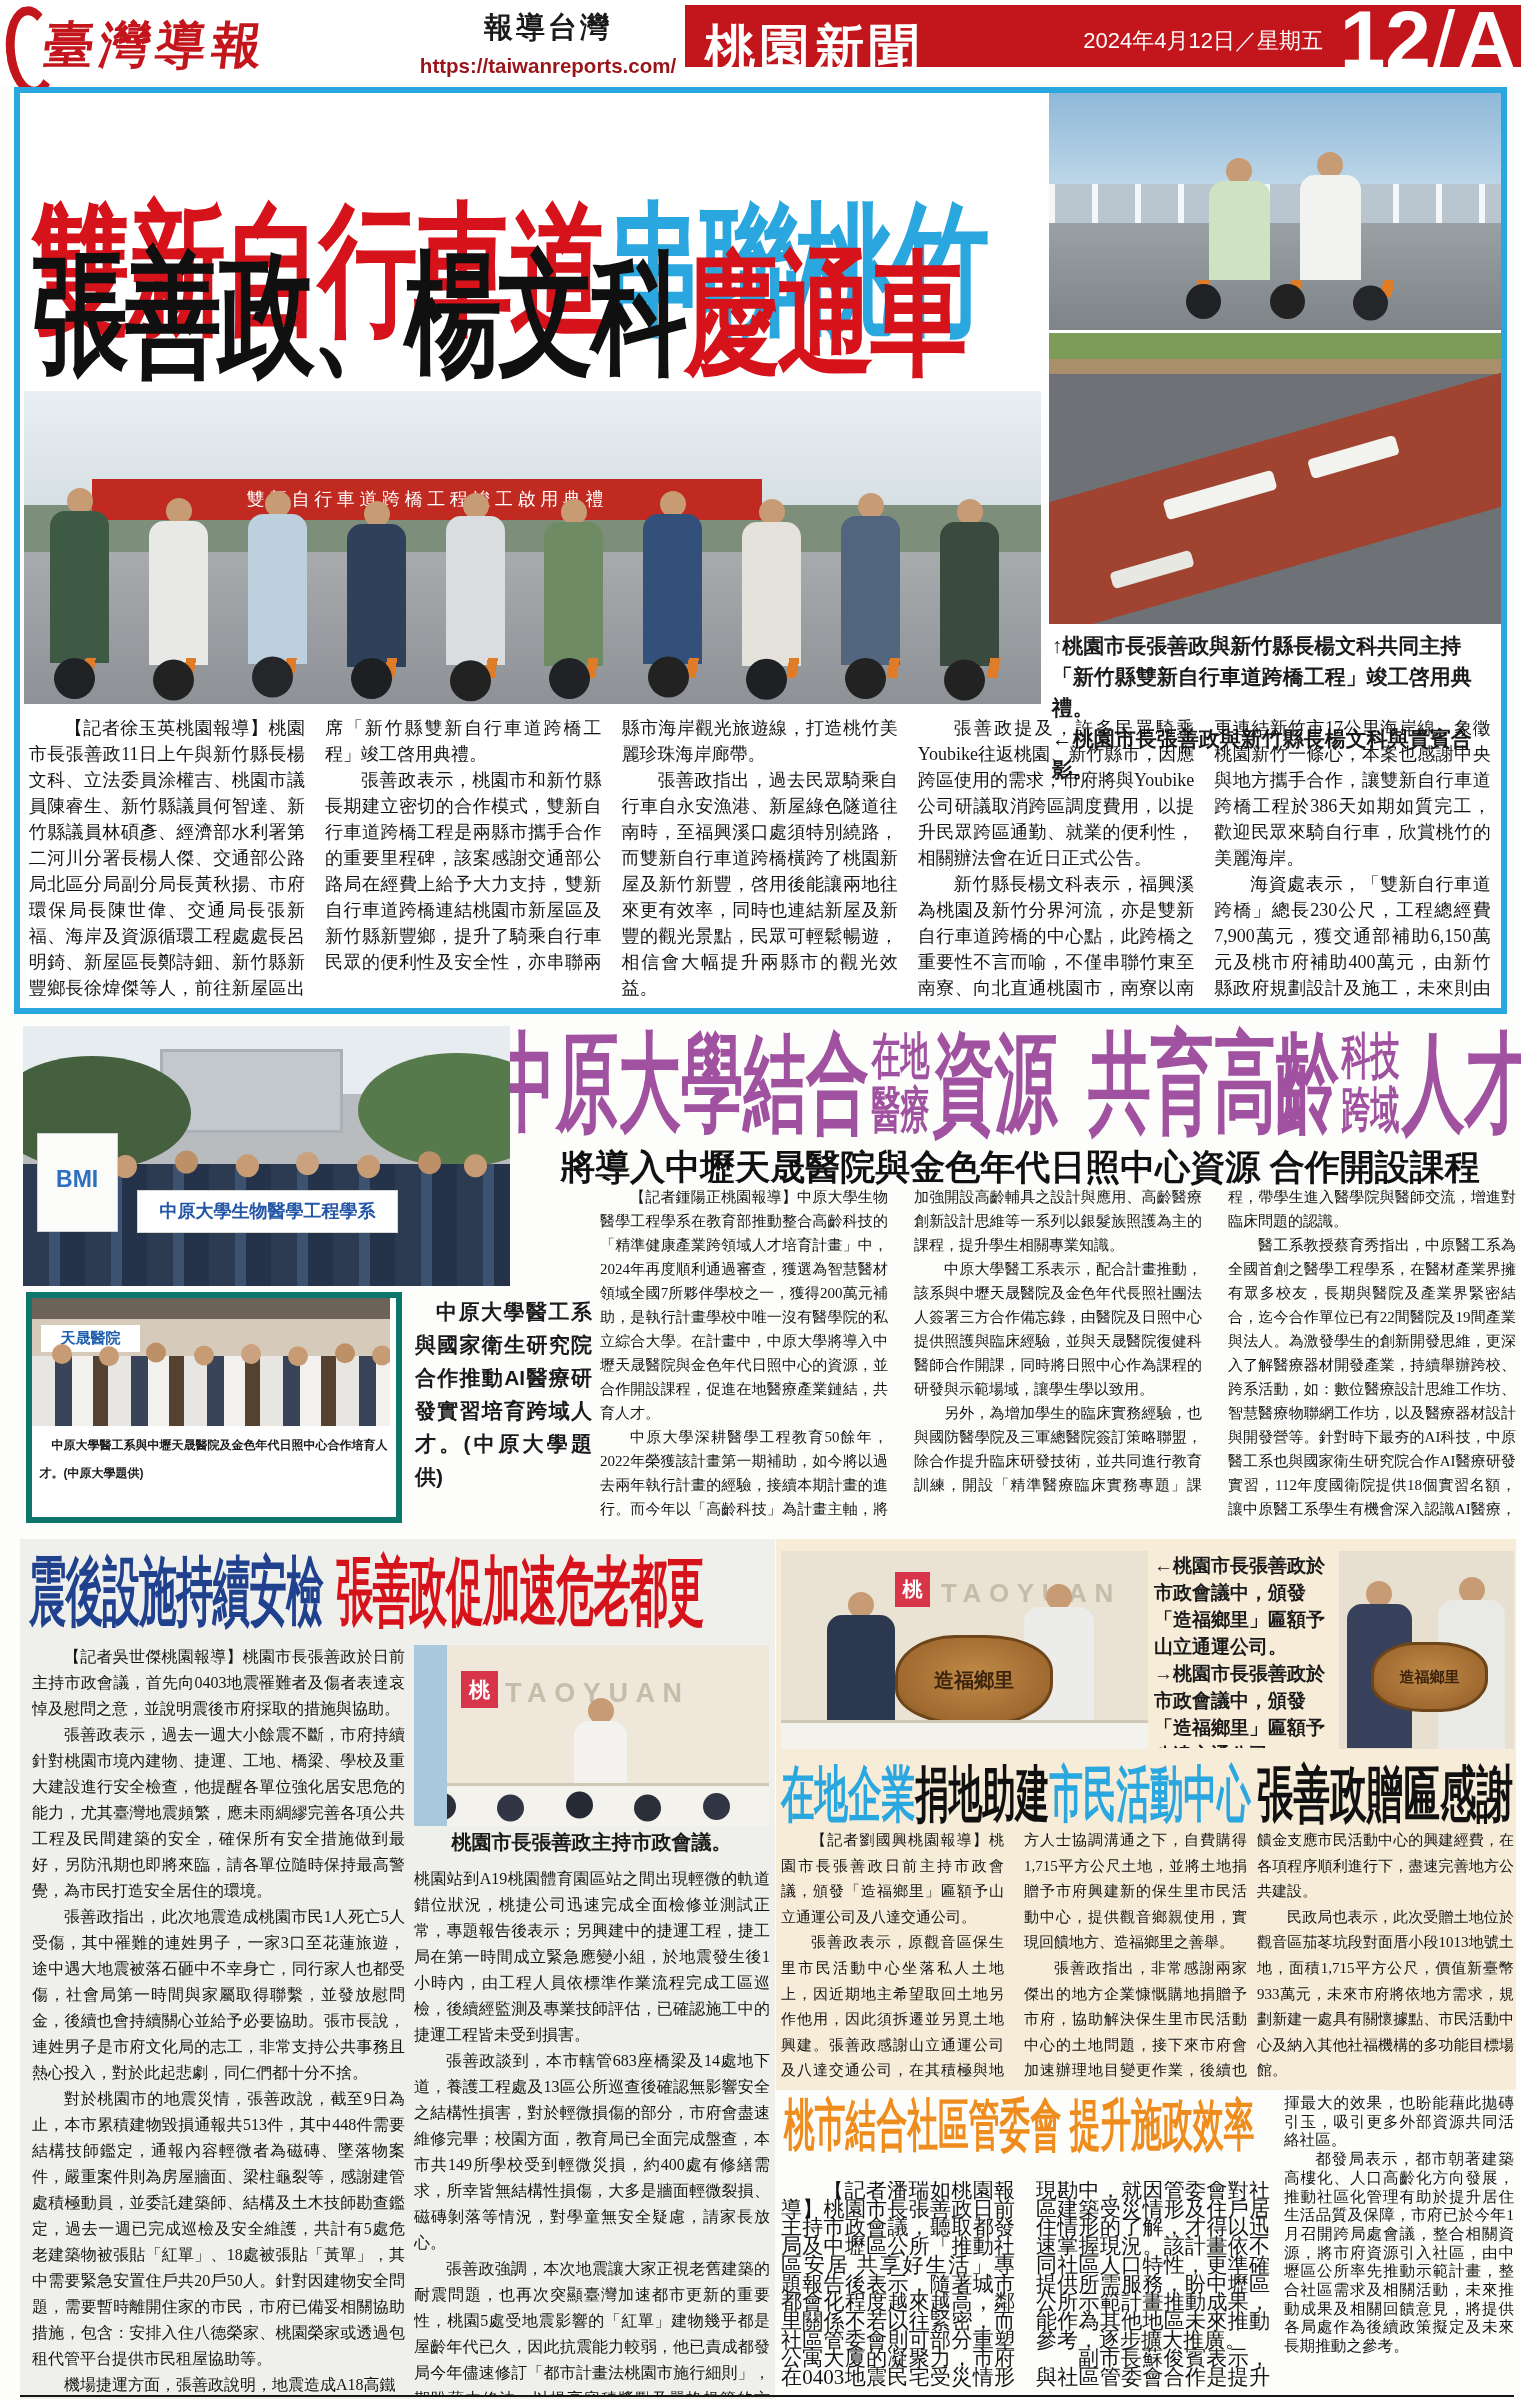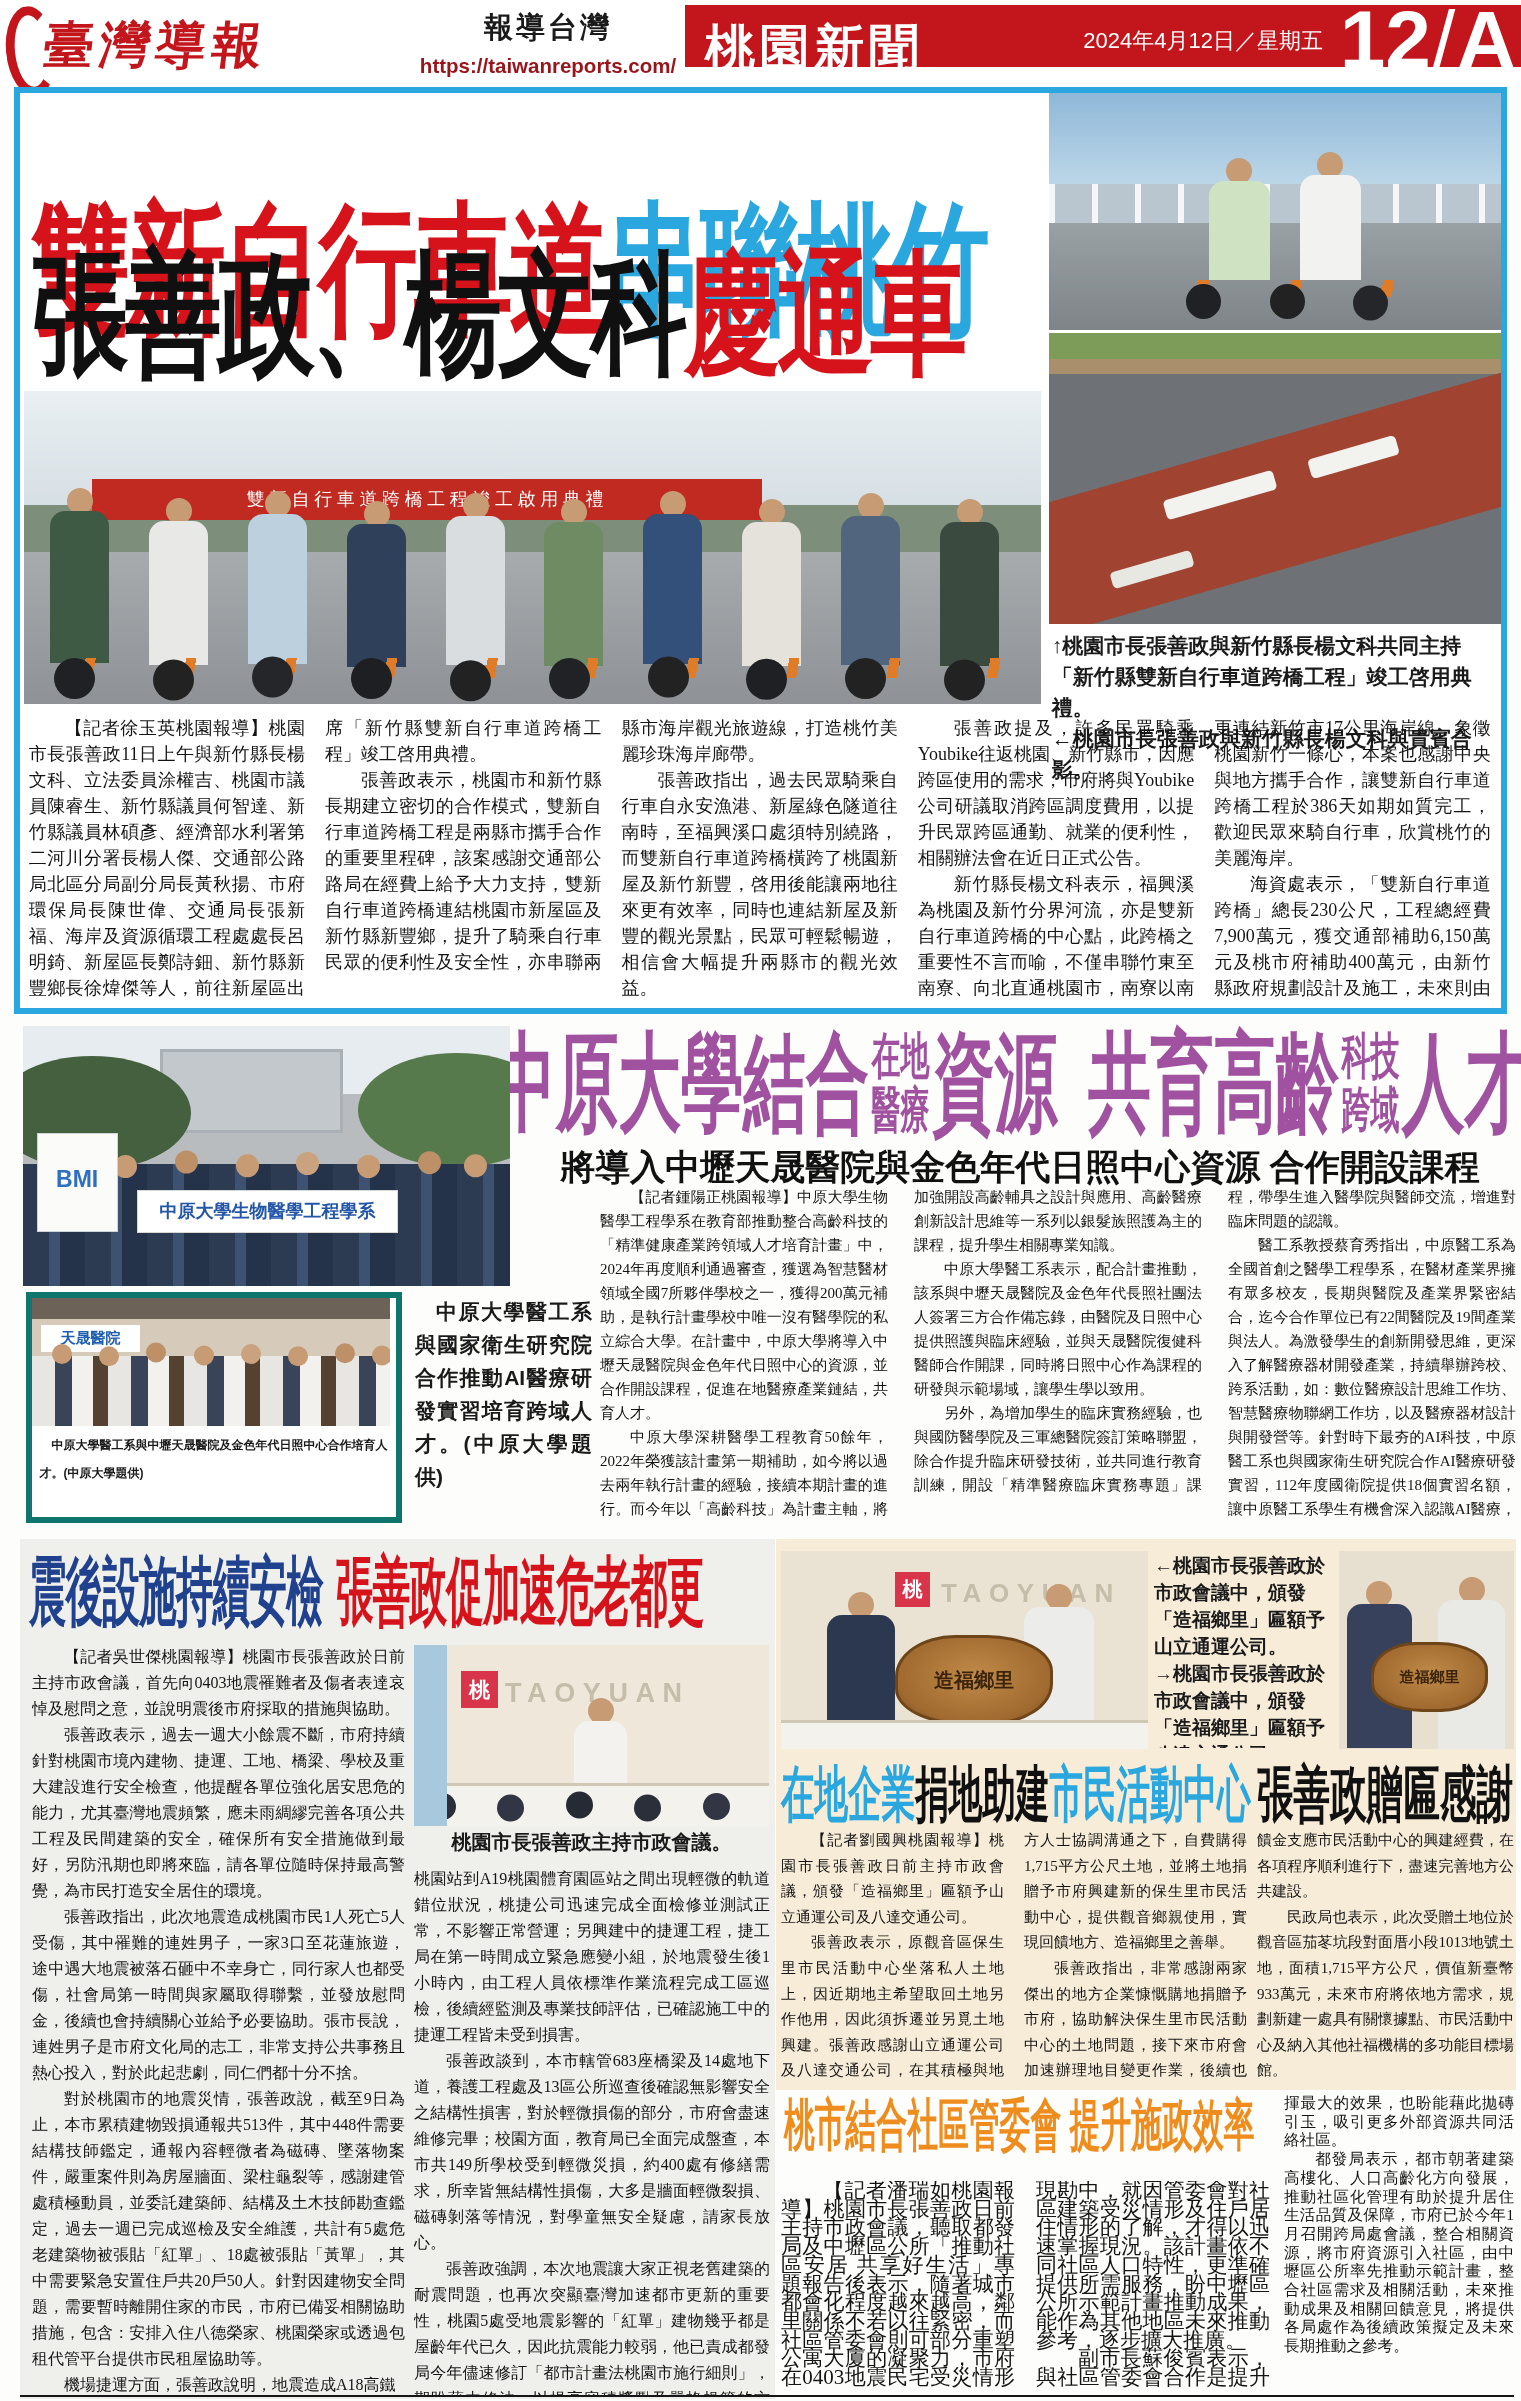--- a/index.html
+++ b/index.html
@@ -272,21 +272,21 @@
   <div class="cap a3cap">桃園市長張善政主持市政會議。</div>
 
   <div class="art a3col1">
       <p>【記者吳世傑桃園報導】桃園市長張善政於日前主持市政會議，首先向0403地震罹難者及傷者表達哀悼及慰問之意，並說明震後市府採取的措施與協助。</p>
       <p>張善政表示，過去一週大小餘震不斷，市府持續針對桃園市境內建物、捷運、工地、橋梁、學校及重大建設進行安全檢查，他提醒各單位強化居安思危的能力，尤其臺灣地震頻繁，應未雨綢繆完善各項公共工程及民間建築的安全，確保所有安全措施做到最好，另防汛期也即將來臨，請各單位隨時保持最高警覺，為市民打造安全居住的環境。</p>
       <p>張善政指出，此次地震造成桃園市民1人死亡5人受傷，其中罹難的連姓男子，一家3口至花蓮旅遊，途中遇大地震被落石砸中不幸身亡，同行家人也都受傷，社會局第一時間與家屬取得聯繫，並發放慰問金，後續也會持續關心並給予必要協助。張市長說，連姓男子是市府文化局的志工，非常支持公共事務且熱心投入，對於此起悲劇，同仁們都十分不捨。</p>
       <p>對於桃園市的地震災情，張善政說，截至9日為止，本市累積建物毀損通報共513件，其中448件需要結構技師鑑定，通報內容輕微者為磁磚、墜落物案件，嚴重案件則為房屋牆面、梁柱龜裂等，感謝建管處積極動員，並委託建築師、結構及土木技師勘查鑑定，過去一週已完成巡檢及安全維護，共計有5處危老建築物被張貼「紅單」、18處被張貼「黃單」，其中需要緊急安置住戶共20戶50人。針對因建物安全問題，需要暫時離開住家的市民，市府已備妥相關協助措施，包含：安排入住八德榮家、桃園榮家或透過包租代管平台提供市民租屋協助等。</p>
       <p>機場捷運方面，張善政說明，地震造成A18高鐵</p>
     </div>
   <div class="art a3col2 no-first">
-      <p>桃園站到A19桃園體育園區站之間出現輕微的軌道錯位狀況，桃捷公司迅速完成全面檢修並測試正常，不影響正常營運；另興建中的捷運工程，捷工局在第一時間成立緊急應變小組，於地震發生後1小時內，由工程人員依標準作業流程完成工區巡檢，後續經監測及專業技師評估，已確認施工中的捷運工程皆未受到損害。</p>
+      <p>桃園站到A19桃園體育園區站之間出現輕微的軌道錯位狀況，桃捷公司迅速完成全面檢修並測試正常，專題報告後表示；另興建中的捷運工程，捷工局在第一時間成立緊急應變小組，於地震發生後1小時內，由工程人員依標準作業流程完成工區巡檢，後續經監測及專業技師評估，已確認施工中的捷運工程皆未受到損害。</p>
       <p>張善政談到，本市轄管683座橋梁及14處地下道，養護工程處及13區公所巡查後確認無影響安全之結構性損害，對於輕微損傷的部分，市府會盡速維修完畢；校園方面，教育局已全面完成盤查，本市共149所學校受到輕微災損，約400處有修繕需求，所幸皆無結構性損傷，大多是牆面輕微裂損、磁磚剝落等情況，對學童無安全疑慮，請家長放心。</p>
       <p>張善政強調，本次地震讓大家正視老舊建築的耐震問題，也再次突顯臺灣加速都市更新的重要性，桃園5處受地震影響的「紅單」建物幾乎都是屋齡年代已久，因此抗震能力較弱，他已責成都發局今年儘速修訂「都市計畫法桃園市施行細則」，期盼藉由修法，以提高容積獎勵及嚴格規範的方式，加速推動危老建物都更。</p>
     </div>
 
   <div class="s4bg"></div>
 
   <div class="ph" style="left:781px;top:1551px;width:367px;height:198px;background:#eae3d4;">
     <div class="walltext" style="left:160px;top:27px;font-size:26px;">TAOYUAN</div>
     <div class="logo-tile" style="left:114px;top:21px;width:35px;height:35px;font-size:20px;line-height:35px;">桃</div>
     <div class="fig" style="left:46px;top:41px;width:68px;height:157px;">

